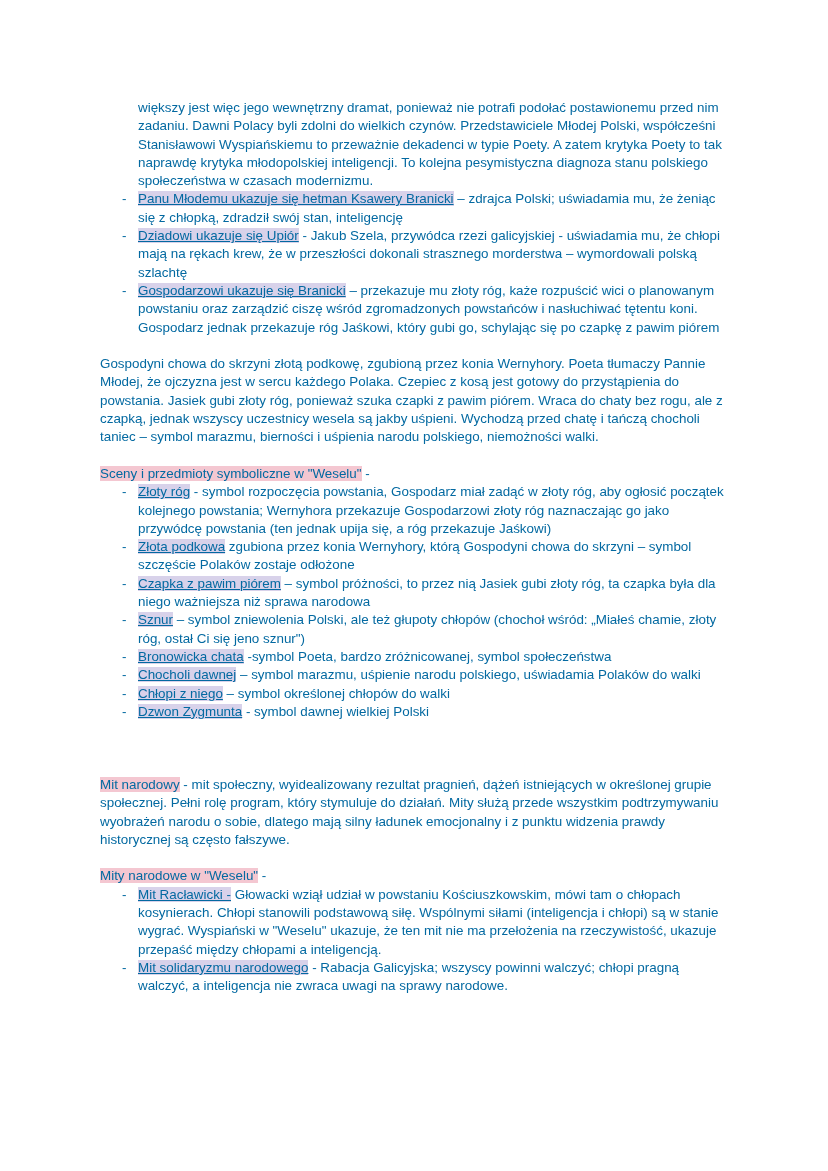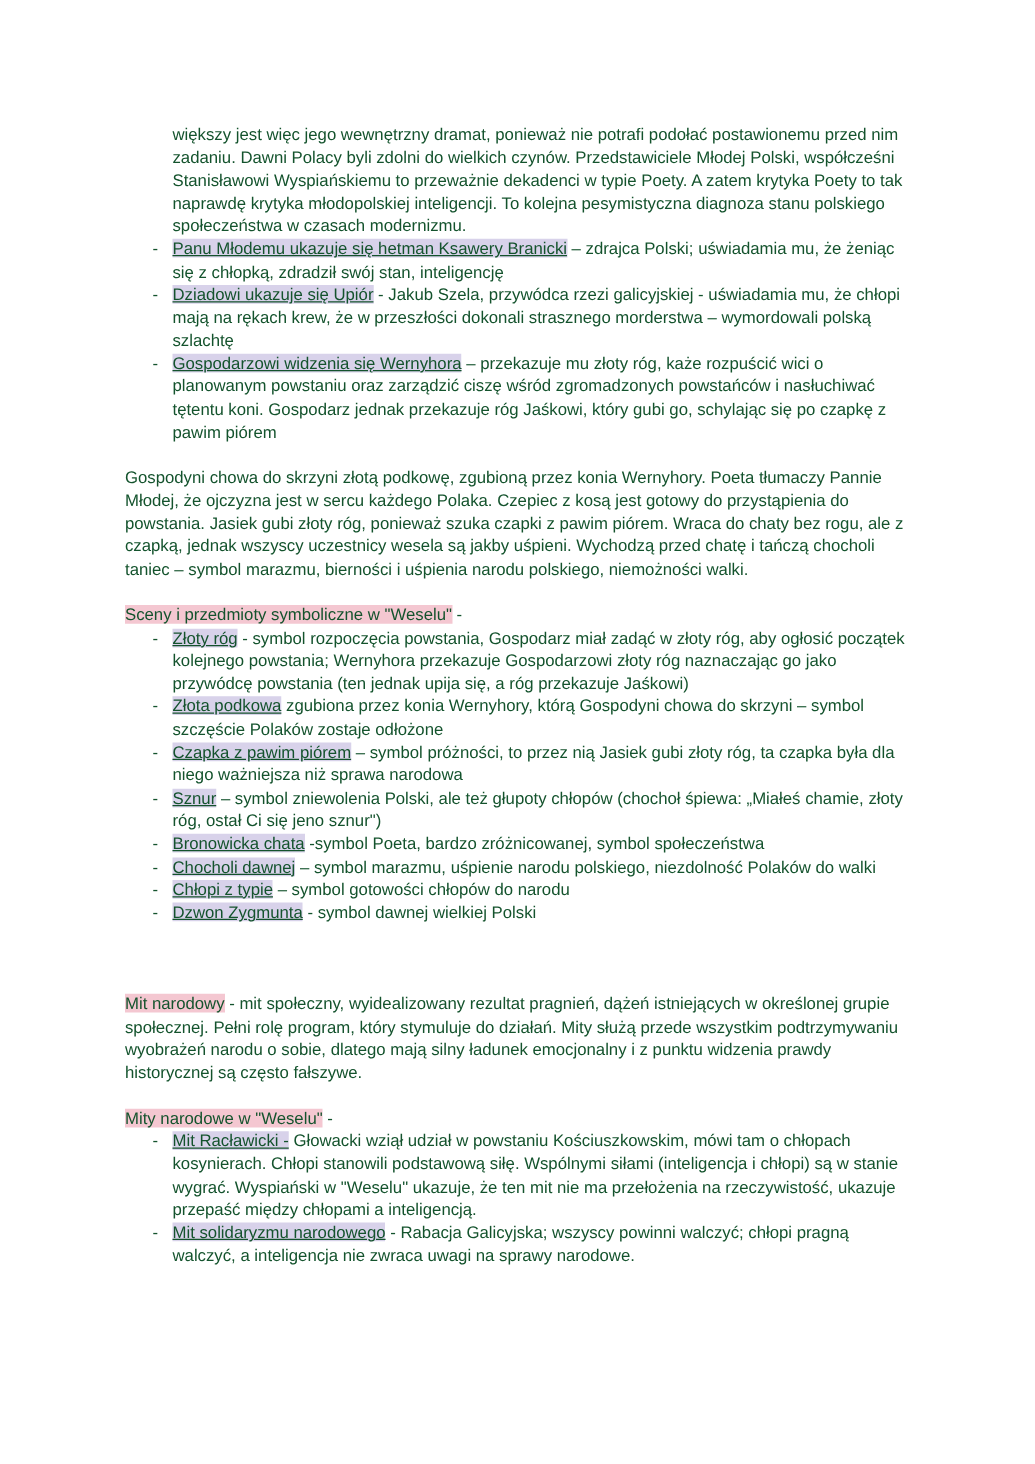--- a/index.html
+++ b/index.html
@@ -5,21 +5,21 @@
   * { margin: 0; padding: 0; box-sizing: border-box; }
   html, body { background: #ffffff; }
   .page {
     position: relative;
     width: 828px;
     height: 1171px;
     background: #ffffff;
     font-family: "Liberation Sans", sans-serif;
     font-size: 13.4px;
     line-height: 18.3px;
-    color: #14532d;
+    color: #0369a1;
     overflow: hidden;
   }
   .content {
     position: absolute;
     left: 100px;
     top: 99px;
     width: 633px;
   }
   .para { }
   .para.indented { padding-left: 38px; }
@@ -40,53 +40,53 @@
       <div class="list-item">
         <span class="marker">-</span>
         <span class="item-body"><span class="hl-lavender u">Panu Młodemu ukazuje się hetman Ksawery Branicki</span><span> – zdrajca Polski; uświadamia mu, że żeniąc się z chłopką, zdradził swój stan, inteligencję</span></span>
       </div>
       <div class="list-item">
         <span class="marker">-</span>
         <span class="item-body"><span class="hl-lavender u">Dziadowi ukazuje się Upiór</span><span> - Jakub Szela, przywódca rzezi galicyjskiej - uświadamia mu, że chłopi mają na rękach krew, że w przeszłości dokonali strasznego morderstwa – wymordowali polską szlachtę</span></span>
       </div>
       <div class="list-item">
         <span class="marker">-</span>
-        <span class="item-body"><span class="hl-lavender u">Gospodarzowi widzenia się Wernyhora</span><span> – przekazuje mu złoty róg, każe rozpuścić wici o planowanym powstaniu oraz zarządzić ciszę wśród zgromadzonych powstańców i nasłuchiwać tętentu koni. Gospodarz jednak przekazuje róg Jaśkowi, który gubi go, schylając się po czapkę z pawim piórem</span></span>
+        <span class="item-body"><span class="hl-lavender u">Gospodarzowi ukazuje się Branicki</span><span> – przekazuje mu złoty róg, każe rozpuścić wici o planowanym powstaniu oraz zarządzić ciszę wśród zgromadzonych powstańców i nasłuchiwać tętentu koni. Gospodarz jednak przekazuje róg Jaśkowi, który gubi go, schylając się po czapkę z pawim piórem</span></span>
       </div>
       <div class="spacer" style="height: 18.3px;"></div>
       <div class="para"><span>Gospodyni chowa do skrzyni złotą podkowę, zgubioną przez konia Wernyhory. Poeta tłumaczy Pannie Młodej, że ojczyzna jest w sercu każdego Polaka. Czepiec z kosą jest gotowy do przystąpienia do powstania. Jasiek gubi złoty róg, ponieważ szuka czapki z pawim piórem. Wraca do chaty bez rogu, ale z czapką, jednak wszyscy uczestnicy wesela są jakby uśpieni. Wychodzą przed chatę i tańczą chocholi taniec – symbol marazmu, bierności i uśpienia narodu polskiego, niemożności walki.</span></div>
       <div class="spacer" style="height: 18.3px;"></div>
       <div class="para"><span class="hl-pink">Sceny i przedmioty symboliczne w "Weselu"</span><span> -</span></div>
       <div class="list-item">
         <span class="marker">-</span>
         <span class="item-body"><span class="hl-lavender u">Złoty róg</span><span> - symbol rozpoczęcia powstania, Gospodarz miał zadąć w złoty róg, aby ogłosić początek kolejnego powstania; Wernyhora przekazuje Gospodarzowi złoty róg naznaczając go jako przywódcę powstania (ten jednak upija się, a róg przekazuje Jaśkowi)</span></span>
       </div>
       <div class="list-item">
         <span class="marker">-</span>
         <span class="item-body"><span class="hl-lavender u">Złota podkowa</span><span> zgubiona przez konia Wernyhory, którą Gospodyni chowa do skrzyni – symbol szczęście Polaków zostaje odłożone</span></span>
       </div>
       <div class="list-item">
         <span class="marker">-</span>
         <span class="item-body"><span class="hl-lavender u">Czapka z pawim piórem</span><span> – symbol próżności, to przez nią Jasiek gubi złoty róg, ta czapka była dla niego ważniejsza niż sprawa narodowa</span></span>
       </div>
       <div class="list-item">
         <span class="marker">-</span>
-        <span class="item-body"><span class="hl-lavender u">Sznur</span><span> – symbol zniewolenia Polski, ale też głupoty chłopów (chochoł śpiewa: „Miałeś chamie, złoty róg, ostał Ci się jeno sznur")</span></span>
+        <span class="item-body"><span class="hl-lavender u">Sznur</span><span> – symbol zniewolenia Polski, ale też głupoty chłopów (chochoł wśród: „Miałeś chamie, złoty róg, ostał Ci się jeno sznur")</span></span>
       </div>
       <div class="list-item">
         <span class="marker">-</span>
         <span class="item-body"><span class="hl-lavender u">Bronowicka chata</span><span> -symbol Poeta, bardzo zróżnicowanej, symbol społeczeństwa</span></span>
       </div>
       <div class="list-item">
         <span class="marker">-</span>
-        <span class="item-body"><span class="hl-lavender u">Chocholi dawnej</span><span> – symbol marazmu, uśpienie narodu polskiego, niezdolność Polaków do walki</span></span>
+        <span class="item-body"><span class="hl-lavender u">Chocholi dawnej</span><span> – symbol marazmu, uśpienie narodu polskiego, uświadamia Polaków do walki</span></span>
       </div>
       <div class="list-item">
         <span class="marker">-</span>
-        <span class="item-body"><span class="hl-lavender u">Chłopi z typie</span><span> – symbol gotowości chłopów do narodu</span></span>
+        <span class="item-body"><span class="hl-lavender u">Chłopi z niego</span><span> – symbol określonej chłopów do walki</span></span>
       </div>
       <div class="list-item">
         <span class="marker">-</span>
         <span class="item-body"><span class="hl-lavender u">Dzwon Zygmunta</span><span> - symbol dawnej wielkiej Polski</span></span>
       </div>
       <div class="spacer" style="height: 54.9px;"></div>
       <div class="para"><span class="hl-pink">Mit narodowy</span><span> - mit społeczny, wyidealizowany rezultat pragnień, dążeń istniejących w określonej grupie społecznej. Pełni rolę program, który stymuluje do działań. Mity służą przede wszystkim podtrzymywaniu wyobrażeń narodu o sobie, dlatego mają silny ładunek emocjonalny i z punktu widzenia prawdy historycznej są często fałszywe.</span></div>
       <div class="spacer" style="height: 18.3px;"></div>
       <div class="para"><span class="hl-pink">Mity narodowe w "Weselu"</span><span> -</span></div>
       <div class="list-item">

